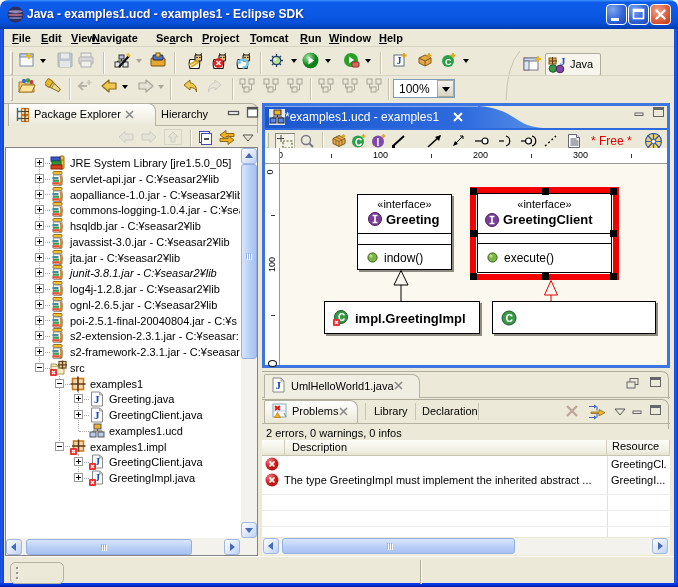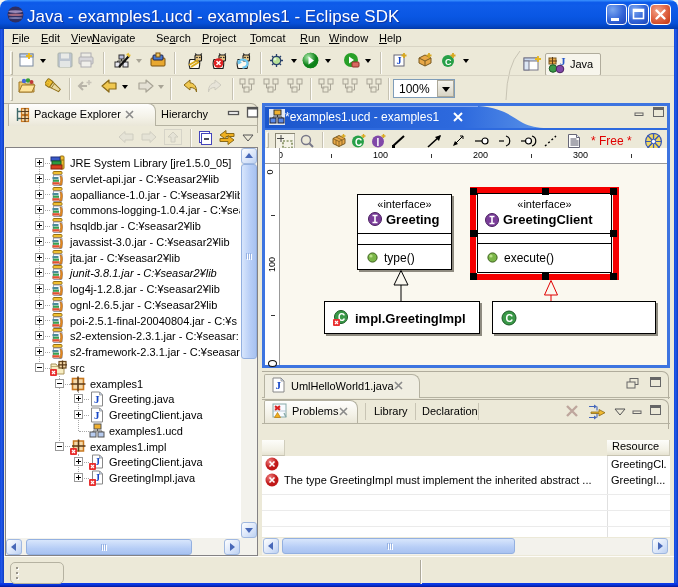--- a/index.html
+++ b/index.html
@@ -4,28 +4,28 @@
 <style>
 * { margin:0; padding:0; box-sizing:border-box; }
 html,body { width:678px; height:587px; overflow:hidden; }
 body { font-family:"Liberation Sans", sans-serif; font-size:11px; background:#ece9d8; color:#000; }
 .abs { position:absolute; }
 .txt { position:absolute; white-space:nowrap; }
 
 #titlebar { position:absolute; left:0; top:0; width:678px; height:29px;
   background:linear-gradient(180deg,#3d95ff 0%,#2a7ef8 3%,#0c59e9 9%,#0f5ce9 20%,#0a57e4 55%,#0650d8 80%,#0343bd 93%,#0239a8 100%);
   border-radius:8px 8px 0 0; }
-#title-text { left:27px; top:7px; color:#fff; font-weight:normal; font-size:17px; text-shadow:1px 1px 1px #1032a0; }
+#title-text { left:27px; top:7px; color:#fff; font-weight:bold; font-size:12px; text-shadow:1px 1px 1px #1032a0; }
 .tbtn { position:absolute; top:4px; width:21px; height:21px; border:1px solid #fff; border-radius:4px; }
 .tbtn-blue { background:radial-gradient(circle at 30% 25%,#7ba7f0 0%,#3365d8 55%,#1c44b8 100%); }
 #btn-close { background:radial-gradient(circle at 35% 30%,#f2a58c 0%,#e26a4a 45%,#c83c16 90%); }
 .winborder { background:linear-gradient(90deg,#1049dd,#2258e8 40%,#0d3dc2); }
 
 #menubar { position:absolute; left:4px; top:29px; width:670px; height:18px; background:#ece9d8; border-bottom:1px solid #d8d4c4; }
-#menubar span.mi { position:absolute; top:3px; }
+#menubar span.mi { position:absolute; top:3px;font-weight:bold; }
 u.m { text-decoration:underline; }
 
 #toolbar { position:absolute; left:4px; top:47px; width:670px; height:56px; background:#ece9d8; }
 #toolbar .r1 { position:absolute; top:5px; }
 #toolbar .r2 { position:absolute; top:31px; }
 .tsep { position:absolute; width:2px; height:22px; border-left:1px solid #c6c2b2; border-right:1px solid #fdfcf9; }
 .thandle { position:absolute; width:3px; height:24px; border:1px solid #b8b4a2; border-top-color:#fdfcf9; border-left-color:#fdfcf9; border-radius:2px; background:#ece9d8; }
 .tdrop { position:absolute; width:0; height:0; border-left:3px solid transparent; border-right:3px solid transparent; border-top:4px solid #000; }
 .tdrop.gray { border-top-color:#a8a496; }
 .gr { opacity:0.45; filter:grayscale(60%); }
@@ -802,21 +802,21 @@
             <circle cx="7" cy="7" r="6.5" fill="#7a3d99" stroke="#4a2060"></circle>
             <path d="M4.5 3.5 h5 M4.5 10.5 h5 M7 3.5 v7" stroke="#fff" stroke-width="1.6"></path>
           </svg></span>
 <span class="cname" style="left:28px;top:17px">Greeting</span>
 <div class="abs" style="left:0;top:38px;width:93px;height:1px;background:#000"></div>
 <div class="abs" style="left:0;top:49px;width:93px;height:1px;background:#000"></div>
 <span class="abs" style="left:9px;top:57px"><svg width="11" height="11" viewBox="0 0 11 11">
             <circle cx="5.5" cy="5.5" r="4.6" fill="#7ab648" stroke="#3a6018"></circle>
             <circle cx="4" cy="4" r="1.6" fill="#b8e088"></circle>
           </svg></span>
-<span class="txt" style="left:26px;top:56px;font-size:12px">type()</span>
+<span class="txt" style="left:26px;top:56px;font-size:12px">indow()</span>
 </div>
       <div class="abs" style="left:190px;top:23px;width:149px;height:93px;border:6px solid #f50000"></div>
       <div class="umlbox" style="left:197px;top:29px;width:135px;height:80px;box-shadow:none">
 <div class="txt" style="left:0;top:4px;width:133px;text-align:center">«interface»</div>
 <span class="abs" style="left:7px;top:19px"><svg width="14" height="14" viewBox="0 0 14 14">
             <circle cx="7" cy="7" r="6.5" fill="#7a3d99" stroke="#4a2060"></circle>
             <path d="M4.5 3.5 h5 M4.5 10.5 h5 M7 3.5 v7" stroke="#fff" stroke-width="1.6"></path>
           </svg></span>
 <span class="cname" style="left:25px;top:18px">GreetingClient</span>
 <div class="abs" style="left:0;top:39px;width:133px;height:1px;background:#000"></div>
@@ -916,21 +916,25 @@
 <svg class="abs" style="left:352px;top:9px" width="12" height="8">
       <path d="M1 1 H11 L6 7 z" fill="#ece9d8" stroke="#555"></path>
     </svg>
 <svg class="abs" style="left:369px;top:6px" width="13" height="11">
       <rect x="2" y="6" width="8" height="2.5" fill="none" stroke="#666" stroke-width="1"></rect>
     </svg>
 <svg class="abs" style="left:387px;top:5px" width="13" height="12">
       <rect x="1.5" y="1.5" width="10" height="9" fill="none" stroke="#666" stroke-width="1"></rect>
       <rect x="1.5" y="1.5" width="10" height="2.5" fill="#666"></rect>
     </svg>
+<span class="txt" style="left:4px;top:28px">2 errors, 0 warnings, 0 infos</span>
 <div class="hdrcell" style="left:0px;top:41px;width:23px;height:16px"></div>
+<div class="hdrcell" style="left:23px;top:41px;width:322px;height:16px">
+      <span class="txt" style="left:7px;top:1px">Description</span>
+    </div>
 <div class="hdrcell" style="left:345px;top:41px;width:63px;height:16px">
       <span class="txt" style="left:5px;top:0">Resource</span>
     </div>
 <div class="abs" style="left:0px;top:57px;width:408px;height:81px;background:#fff">
   <div class="abs" style="left:345px;top:0;width:1px;height:81px;background:#e0e0e0"></div>
   <span class="abs" style="left:3px;top:1px"><svg width="14" height="14" viewBox="0 0 14 14">
           <circle cx="7" cy="7" r="6.5" fill="url(#eg)"></circle>
           <defs>
             <radialGradient id="eg" cx="0.35" cy="0.3">
               <stop offset="0" stop-color="#f08080"></stop>

